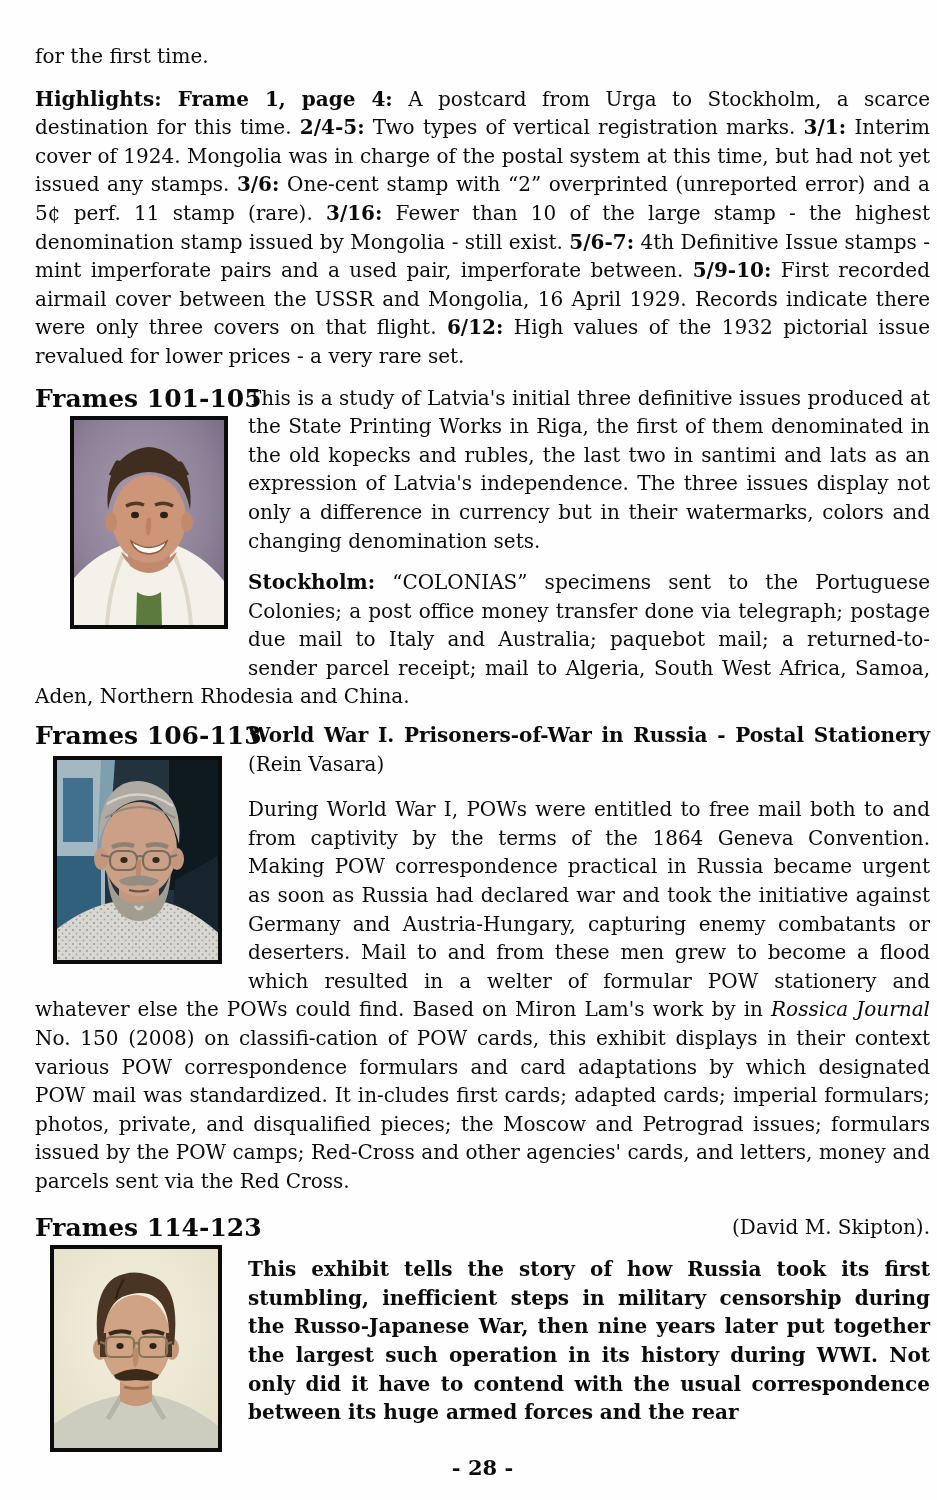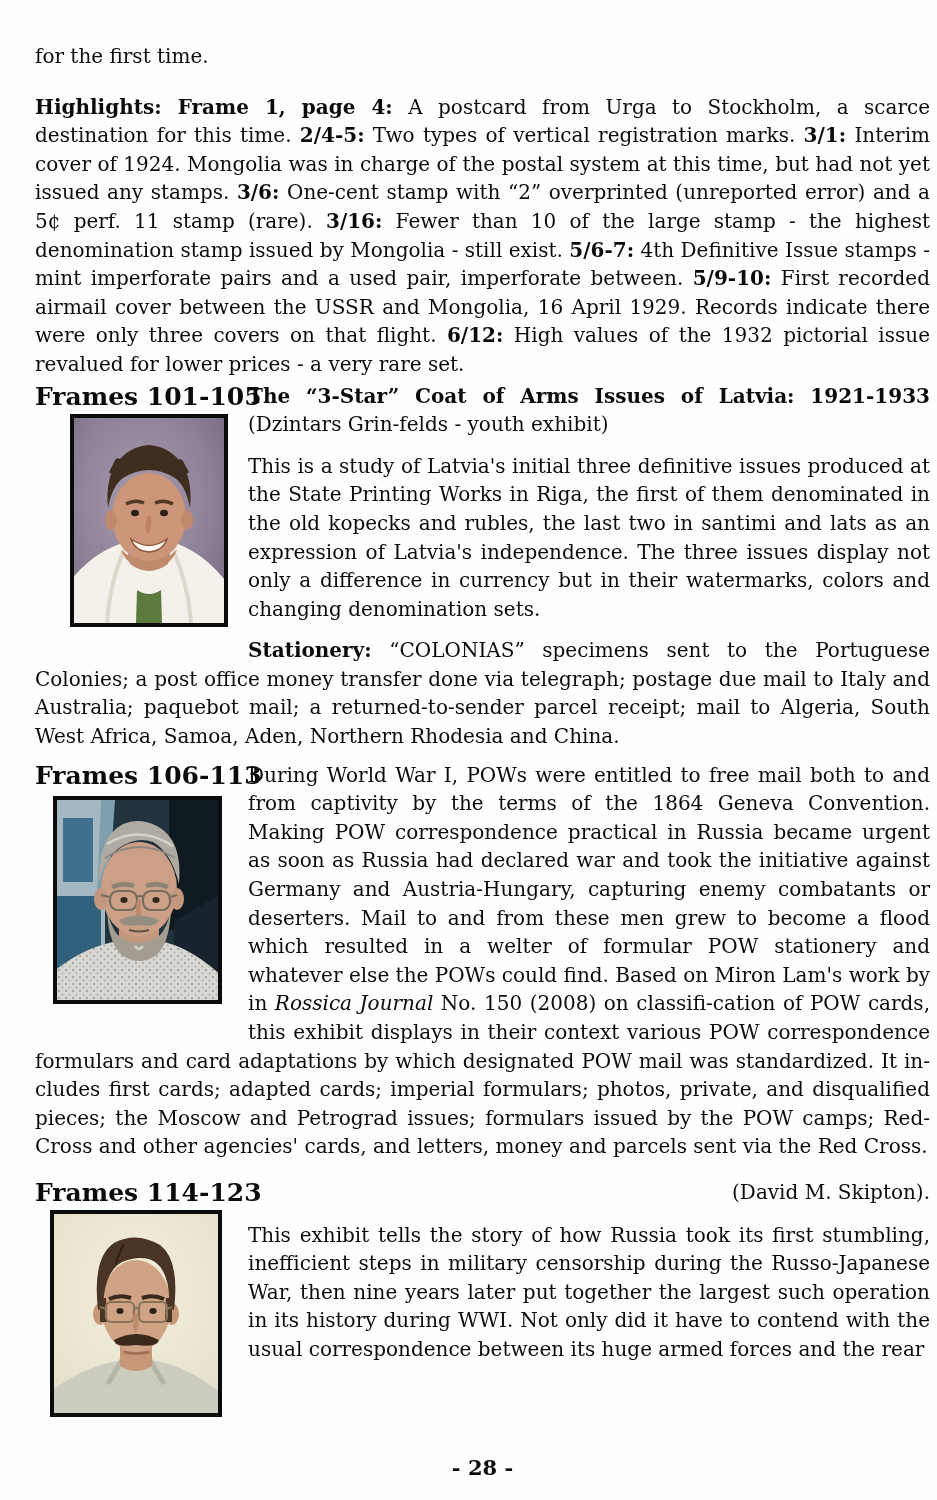--- a/index.html
+++ b/index.html
@@ -15,23 +15,23 @@
   .content { padding:42px 7px 0 35px; }
   .body {
     font-size:20px;
     line-height:28.6px;
     text-align:justify;
     text-justify:inter-word;
   }
   .intro { text-align:left; }
   .b { font-weight:bold; }
   .i { font-style:italic; }
-  .mt26 { margin-top:22px; }
-  .mt17 { }
-  .mt14 { margin-top:14px; }
+  .mt26 { margin-top:14px; }
+  .mt17 { margin-top:17px; }
+  .mt14 { margin-top:14px;font-weight:bold; }
   .mt13 { margin-top:13px; }
   .exhibit { clear:both; }
   #sec-101 { margin-top:3px; }
   #sec-106 { margin-top:10px; }
   #sec-114 { margin-top:17px; }
   .leftcol { float:left; width:213px; }
   #sec-101 .leftcol { margin-bottom:26px; }
   #sec-106 .leftcol { margin-bottom:27px; }
   .frames {
     font-weight:bold;
@@ -96,23 +96,22 @@
               <path d="M52 86 Q61 81 70 85" stroke="#503a26" stroke-width="3.5" fill="none"></path>
               <path d="M81 85 Q90 81 99 86" stroke="#503a26" stroke-width="3.5" fill="none"></path>
               <ellipse cx="61" cy="95" rx="4" ry="3.2" fill="#2c211a"></ellipse>
               <ellipse cx="90" cy="95" rx="4" ry="3.2" fill="#2c211a"></ellipse>
               <path d="M73 98 Q70 112 74 116 Q78 113 77 98 Z" fill="#bd8263"></path>
               <path d="M57 121 Q75 134 93 121 Q89 133 75 134 Q61 133 57 121 Z" fill="#fffdf6" stroke="#8f5c43" stroke-width="1.5"></path>
             </g>
           </svg>
         </div>
       </div>
-      <p class="body"><span class="b">The “3-Star” Coat of Arms Issues of Latvia: 1921-1933</span><span> (Dzintars Grin-felds - youth exhibit)</span></p>
       <p class="body mt13"><span>This is a study of Latvia's initial three definitive issues produced at the  State Printing Works in Riga, the first of them denominated in the old kopecks and rubles, the last two in santimi and lats as an expression of Latvia's independence.  The three issues display not only a difference in currency but in their watermarks, colors and changing denomination sets.</span></p>
-      <p class="body mt13"><span class="b">Stationery:</span><span> “COLONIAS” specimens sent to the Portuguese Colonies; a post office money transfer done via telegraph; postage due mail to Italy and Australia; paquebot mail; a returned-to-sender parcel receipt; mail to Algeria, South West Africa, Samoa, Aden, Northern Rhodesia and China.</span></p>
+      <p class="body mt13"><span class="b">Stockholm:</span><span> “COLONIAS” specimens sent to the Portuguese Colonies; a post office money transfer done via telegraph; postage due mail to Italy and Australia; paquebot mail; a returned-to-sender parcel receipt; mail to Algeria, South West Africa, Samoa, Aden, Northern Rhodesia and China.</span></p>
     </section>
 
     <section class="exhibit" id="sec-106">
       <div class="leftcol">
         <div class="frames">Frames 106-113</div>
         <div class="photo-frame pf2">
           <svg width="161" height="200" viewBox="0 0 161 200">
             <defs>
               <pattern id="knit" width="7" height="7" patternUnits="userSpaceOnUse">
                 <circle cx="2" cy="2" r="1" fill="#98988f"></circle>
@@ -151,20 +150,21 @@
               <ellipse cx="99" cy="100" rx="3.6" ry="3" fill="#32271e"></ellipse>
               <path d="M80 100 Q77 116 81 121 Q85 117 84 100 Z" fill="#b98a6e"></path>
               <path d="M50 111 Q52 146 66 156 Q74 161 82 161 Q90 161 98 156 Q112 146 114 111 Q108 134 98 139 Q90 143 82 143 Q74 143 66 139 Q56 134 50 111 Z" fill="#a29c91"></path>
               <path d="M62 120 Q82 111 102 120 Q99 128 82 125 Q65 128 62 120 Z" fill="#938d82"></path>
               <path d="M72 130 Q82 133 92 130" stroke="#615547" stroke-width="2" fill="none"></path>
               <path d="M78 146 Q82 152 86 146" fill="none" stroke="#cfccc4" stroke-width="3"></path>
             </g>
           </svg>
         </div>
       </div>
+      <p class="body"><span class="b">World War I. Prisoners-of-War in Russia - Postal Stationery</span><span> (Rein Vasara)</span></p>
       <p class="body mt17"><span>During World War I, POWs were entitled to free mail both to and from captivity by the terms of the 1864 Geneva Convention. Making POW correspondence practical in Russia became urgent as soon as Russia had declared war and took the initiative against Germany and Austria-Hungary, capturing enemy combatants or deserters.  Mail to and from these men grew to become a flood which resulted in a welter of formular POW stationery and whatever else the POWs could find.  Based on Miron Lam's work by in </span><span class="i">Rossica Journal</span><span> No. 150 (2008) on classifi-cation of POW cards, this exhibit displays in their context various POW correspondence formulars and card adaptations by which designated POW mail was standardized.  It in-cludes first cards; adapted cards; imperial formulars; photos, private, and disqualified pieces; the Moscow and Petrograd issues; formulars issued by the POW camps; Red-Cross and other agencies' cards, and letters, money and parcels sent via the Red Cross.</span></p>
     </section>
 
     <section class="exhibit" id="sec-114">
       <div class="leftcol">
         <div class="frames">Frames 114-123</div>
         <div class="photo-frame pf3">
           <svg width="164" height="199" viewBox="0 0 164 199">
             <defs>
               <radialGradient id="g3" cx="50%" cy="40%" r="80%">

